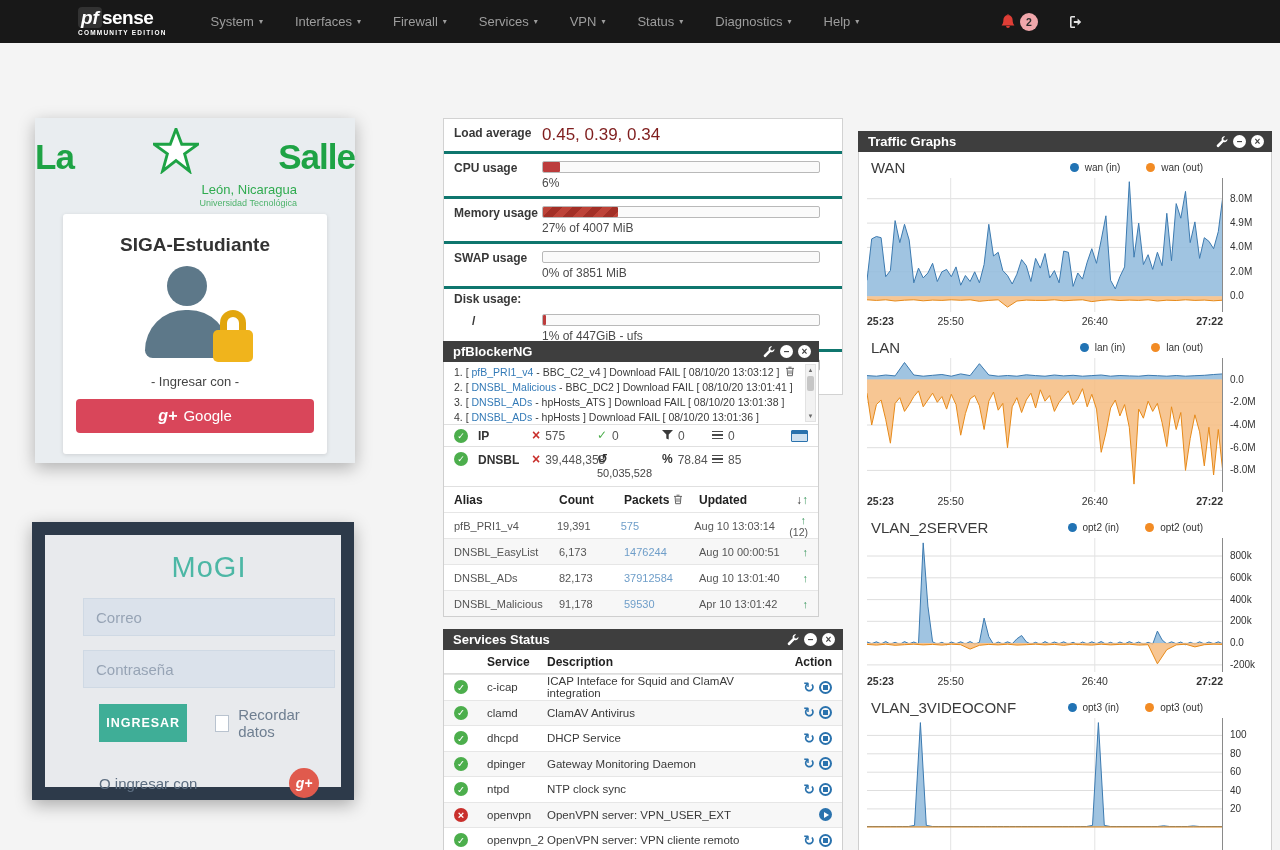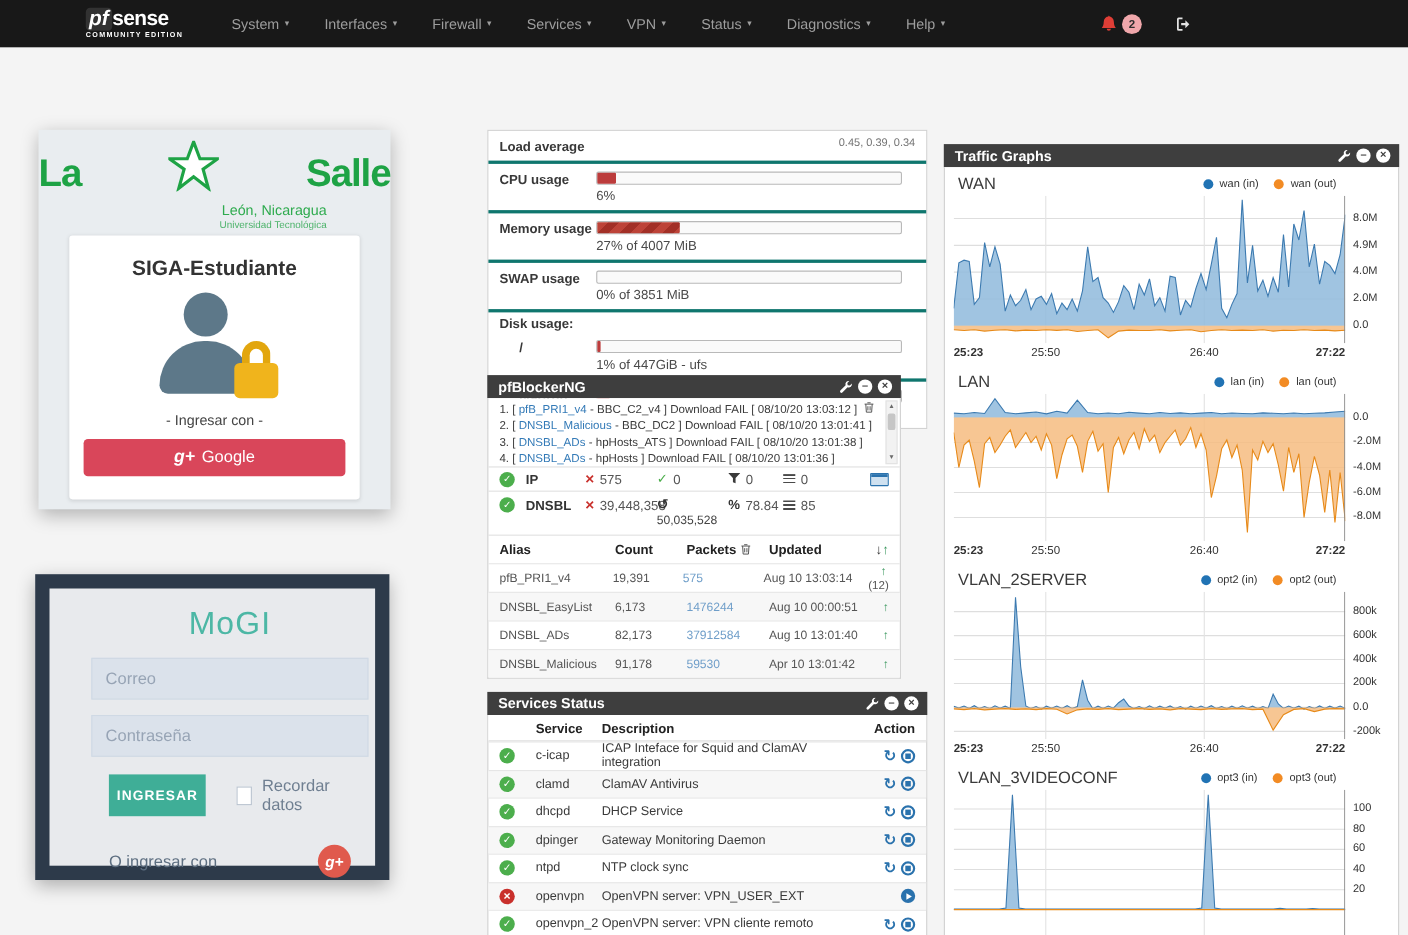--- a/index.html
+++ b/index.html
@@ -61,21 +61,21 @@
   .w-body { background:#fff; border:1px solid #cfcfcf; border-top:none; }
 
   
   .sysinfo { position:absolute; left:443px; top:118px; width:400px; background:#fff; border:1px solid #d2d2d2; }
   .si-row { display:flex; border-bottom:3px solid #0f766e; padding:5px 10px 6px; }
   .si-row:last-child { border-bottom:none; }
   .si-label { width:88px; font-size:12px; font-weight:bold; color:#383838; padding-top:2px; flex-shrink:0; }
   .si-indent { padding-left:18px; font-weight:bold; }
   .si-section { font-size:12px; font-weight:bold; color:#383838; padding:3px 10px 1px; }
   .si-value { flex:1; }
-  .si-text { font-size:10px; color:#737373; padding-top:1px;text-align:right; }
+  .si-text { font-size:17px; color:#7f1d1d; padding-top:1px; }
   .bar-track { width:278px; height:12px; background:#fafafa; border:1px solid #b9b9b9; border-radius:2px; margin-top:2px; }
   .bar-fill { height:100%; background:#bc3c3c; border-radius:1px; }
   .bar-striped { background:repeating-linear-gradient(135deg,#bd4338 0 7px,#a22f26 7px 14px); }
   .bar-text { font-size:12px; color:#4a4a4a; margin-top:3px; }
 
   
   .pfblocker { position:absolute; left:443px; top:341px; width:376px; }
   .log-area { position:relative; height:62px; overflow:hidden; padding:3px 20px 0 10px; }
   .log-item { font-size:10.5px; line-height:15px; color:#3a3a3a; white-space:nowrap; }
   .log-link { color:#337ab7; text-decoration:none; }
@@ -125,21 +125,21 @@
   .play-ic::before { content:""; position:absolute; left:5px; top:3.5px; border-left:5px solid #fff; border-top:3px solid transparent; border-bottom:3px solid transparent; }
 
   
   .traffic { position:absolute; left:858px; top:131px; width:414px; }
   .traffic .w-body { padding:0 0 6px 8px; }
   .graph { position:relative; }
   .g-head { display:flex; align-items:center; height:26px; padding:4px 48px 0 4px; }
   .g-title { font-size:15px; color:#3a3a3a; }
   .g-legend { margin-left:auto; display:flex; align-items:center; gap:6px; }
   .dot { width:9px; height:9px; border-radius:50%; display:inline-block; }
-  .leg-label { font-size:10px; color:#333; margin-right:8px; }
+  .leg-label { font-size:10px; color:#333; margin-right:20px; }
   .g-plot { position:relative; width:356px; height:134px; }
   .g-ylabels { position:absolute; left:358px; top:0; width:44px; height:134px; }
   .yl { position:absolute; left:5px; font-size:10px; color:#333; white-space:nowrap; }
   .g-xlabels { position:relative; width:356px; height:20px; }
   .xl { position:absolute; top:3px; font-size:10.5px; color:#333; }
   .xb { font-weight:bold; }
 </style>
 </head>
 <body>
 

